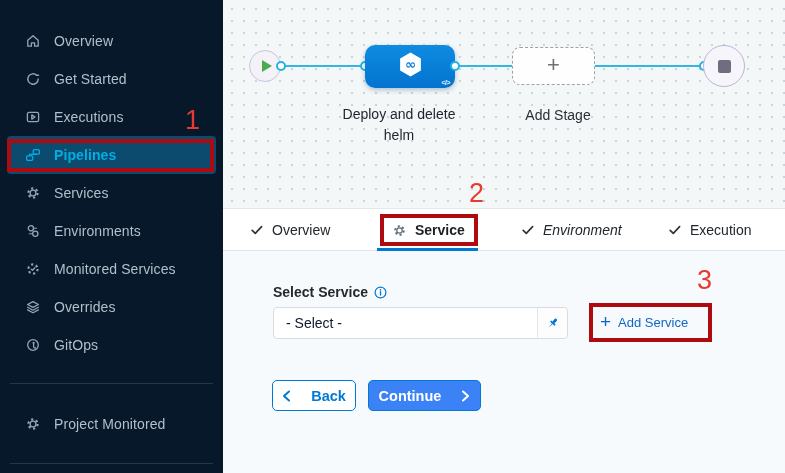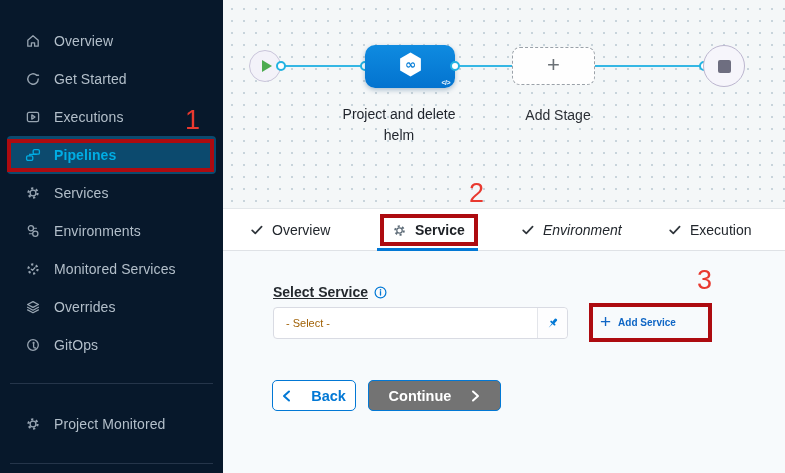--- a/index.html
+++ b/index.html
@@ -42,30 +42,30 @@
   
   .tabstrip { position:absolute; left:0; top:208px; width:562px; height:43px; background:#fff; border-top:1px solid #e3e7ea; border-bottom:1px solid #dfe2e6; }
   .tab { position:absolute; top:0; height:42px; display:flex; align-items:center; gap:8px; font-size:14px; color:#22272d; cursor:pointer; }
   .tab .ticon { display:flex; align-items:center; }
   .tab.active { font-weight:700; color:#1c2025; }
   .tab-underline { position:absolute; left:154px; bottom:-1px; width:101px; height:3px; background:#0278d5; }
 
   
   .content { position:absolute; left:0; top:251px; width:562px; height:222px; background:#f7fafc; }
   .select-label-row { position:absolute; left:50px; top:33px; display:flex; align-items:center; gap:6px; }
-  .select-label { font-size:14px; font-weight:700; color:#24292e;text-decoration:underline; }
+  .select-label { font-size:14px; font-weight:700; color:#24292e; }
   .select-box { position:absolute; left:50px; top:56px; width:295px; height:32px; background:#fff; border:1px solid #d9dbe3; border-radius:4px; display:flex; align-items:stretch; cursor:pointer; }
-  .select-value { flex:1; padding-left:12px; display:flex; align-items:center; font-size:11px; color:#a16207; }
+  .select-value { flex:1; padding-left:12px; display:flex; align-items:center; font-size:14px; color:#0f172a; }
   .pin-seg { width:30px; border-left:1px solid #e3e5ea; display:flex; align-items:center; justify-content:center; cursor:pointer; border-radius:0 4px 4px 0; background:#fdfdfe; }
   .add-service { position:absolute; left:377px; top:62px; display:flex; align-items:center; gap:7px; color:#0f66c5; cursor:pointer; }
   .add-plus { font-size:19px; font-weight:500; line-height:1; margin-top:-1px; }
-  .add-label { font-size:10px; font-weight:700; }
+  .add-label { font-size:13px; font-weight:400; }
   .btn { position:absolute; top:129px; height:31px; border-radius:5px; display:flex; align-items:center; justify-content:center; gap:20px; font-size:14.5px; font-weight:700; cursor:pointer; }
   .btn-back { left:49px; width:84px; background:#fff; border:1.5px solid #0278d5; color:#0278d5; }
-  .btn-continue { left:145px; width:133px; background:#737373; border:1.5px solid #0278d5; color:#fff; }
+  .btn-continue { left:145px; width:113px; background:#3b82f6; border:1.5px solid #0278d5; color:#fff; }
 
   
   .ann { position:absolute; left:0; top:0; width:785px; height:473px; pointer-events:none; }
   .ann-box { position:absolute; border:4px solid #ad0b10; }
   .ann-num { position:absolute; color:#e8392f; font-size:27px; font-weight:500; line-height:1; }
 </style>
 </head>
 <body>
 
 <div class="app">
@@ -206,21 +206,21 @@
 
       <div class="node-add">
         <span class="plus-glyph">+</span>
       </div>
 
       <div class="edge-dot" style="left:476px;"></div>
       <div class="node-end">
         <span class="stop-sq"></span>
       </div>
 
-      <div class="stage-label">Project and delete helm</div>
+      <div class="stage-label">Deploy and delete helm</div>
       <div class="addstage-label">Add Stage</div>
     </div>
 
     <div class="tabstrip">
       <div class="tab" style="left:27px;">
         <span class="ticon">
           <svg width="14" height="14" viewBox="0 0 14 14" fill="none" stroke="#2f353b" stroke-width="1.7" stroke-linecap="round" stroke-linejoin="round">
               <path d="M2.2 7.4l3.1 3 6.3-6.8"></path>
             </svg>
         </span>

